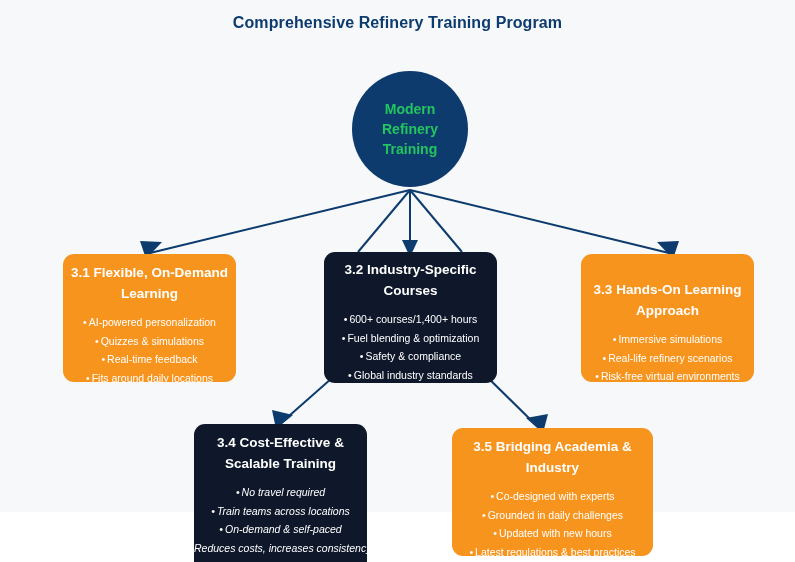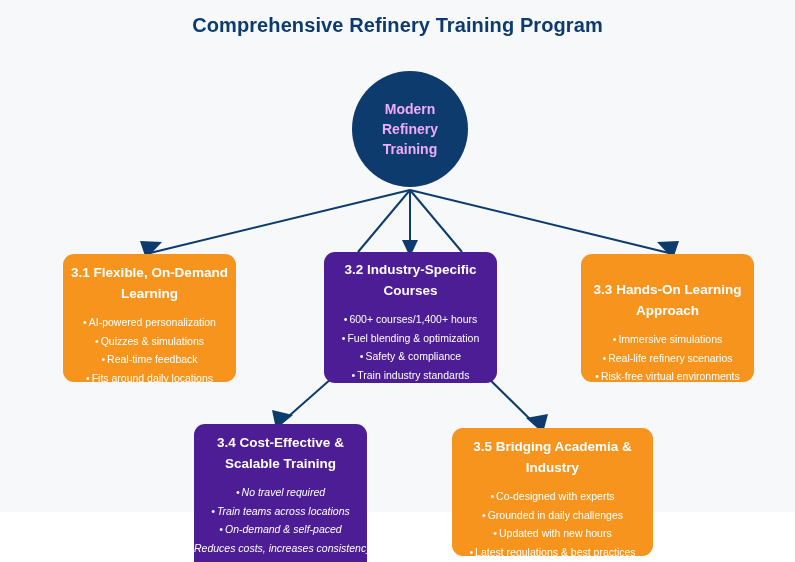--- a/index.html
+++ b/index.html
@@ -35,54 +35,54 @@
     height: 562px;
     overflow: visible;
     pointer-events: none;
   }
   #title {
     position: absolute;
     left: 0;
     top: 14px;
     width: 795px;
     text-align: center;
-    font-size: 20px;
+    font-size: 16px;
     font-weight: bold;
     color: #0d3b6e;
     letter-spacing: 0.1px;
   }
   .hub {
     position: absolute;
     left: 352px;
     top: 71px;
     width: 116px;
     height: 116px;
     border-radius: 50%;
     background: #0d3b6e;
-    color: #f0abfc;
+    color: #22c55e;
     display: flex;
     flex-direction: column;
     align-items: center;
     justify-content: center;
     font-size: 14px;
     font-weight: bold;
     line-height: 1.45;
     text-align: center;
   }
   .node {
     position: absolute;
     border-radius: 11px;
     box-sizing: border-box;
     display: flex;
     flex-direction: column;
     align-items: center;
     overflow: hidden;
   }
   .node.orange { background: #f7941e; }
-  .node.navy   { background: #4c1d95; }
+  .node.navy   { background: #0f172a; }
   .node-title {
     font-size: 13.5px;
     font-weight: bold;
     color: #ffffff;
     text-align: center;
     line-height: 1.55;
     width: 168px;
   }
   .node-list {
     margin: 12px;
@@ -168,21 +168,21 @@
       <li><span class="bul">•</span><span>Fits around daily locations</span></li>
     </ul>
   </div>
 
   <div id="node-32" class="node navy">
     <div class="node-title">3.2 Industry-Specific Courses</div>
     <ul class="node-list">
       <li><span class="bul">•</span><span>600+ courses/1,400+ hours</span></li>
       <li><span class="bul">•</span><span>Fuel blending &amp; optimization</span></li>
       <li><span class="bul">•</span><span>Safety &amp; compliance</span></li>
-      <li><span class="bul">•</span><span>Train industry standards</span></li>
+      <li><span class="bul">•</span><span>Global industry standards</span></li>
     </ul>
   </div>
 
   <div id="node-33" class="node orange">
     <div class="node-title">3.3 Hands-On Learning Approach</div>
     <ul class="node-list">
       <li><span class="bul">•</span><span>Immersive simulations</span></li>
       <li><span class="bul">•</span><span>Real-life refinery scenarios</span></li>
       <li><span class="bul">•</span><span>Risk-free virtual environments</span></li>
       <li><span class="bul">•</span><span>Enhanced on-job readiness</span></li>

